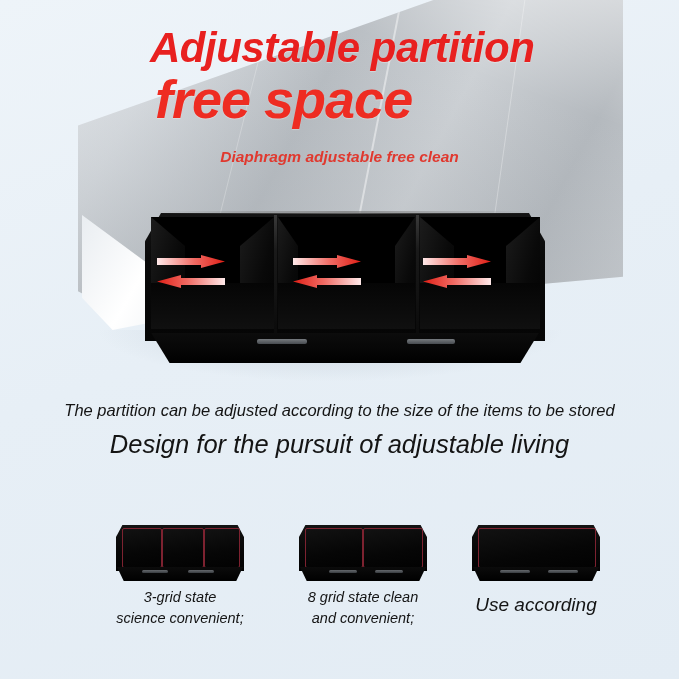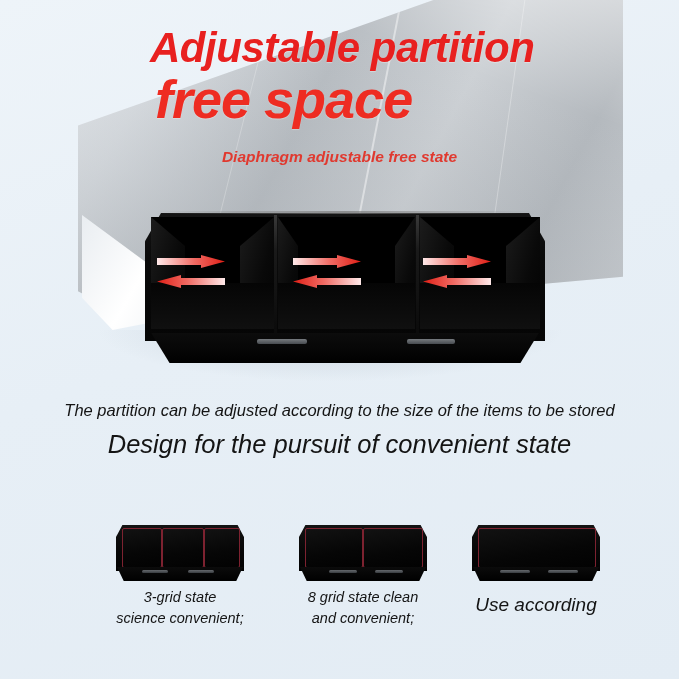--- a/index.html
+++ b/index.html
@@ -166,21 +166,21 @@
     <div class="gray-crease">
       <i class="c3"></i>
         <i class="c1"></i>
         <i class="c2"></i>
     </div>
     <div class="gray-lip"></div>
     <div class="gray-shadow"></div>
 
     <div class="headline">Adjustable partition</div>
     <div class="headline2">free space</div>
-    <div class="subline">Diaphragm adjustable free state</div>
+    <div class="subline">Diaphragm adjustable free clean</div>
 
     <div class="product">
       <div class="prod-body"></div>
       <div class="prod-topedge"></div>
 
       <div class="cell" style="left:6px;width:123px;">
         <div class="wall-l"></div>
           <div class="wall-r"></div>
           <div class="floor"></div>
       </div>
@@ -281,21 +281,21 @@
               </defs>
             <path d="M68 3 L24 3 L24 0 L0 6.5 L24 13 L24 10 L68 10 Z" fill="url(#gl3)"></path>
           </svg>
         </div>
       </div>
 
     </div>
   </div>
 
   <div class="mid1">The partition can be adjusted according to the size of the items to be stored</div>
-  <div class="mid2">Design for the pursuit of convenient state</div>
+  <div class="mid2">Design for the pursuit of adjustable living</div>
 
   <div class="thumbs">
 
     <div class="thumb" style="left:100px;width:128px;">
       <div class="t-body" style="width:128px;"></div>
       <div class="t-cell" style="left:6px;width:40px;"></div>
       <div class="t-cell" style="left:46px;width:42px;"></div>
       <div class="t-cell" style="left:88px;width:36px;"></div>
       <div class="t-base" style="width:134px;"></div>
       <div class="t-strip" style="left:26px;width:26px;"></div>

